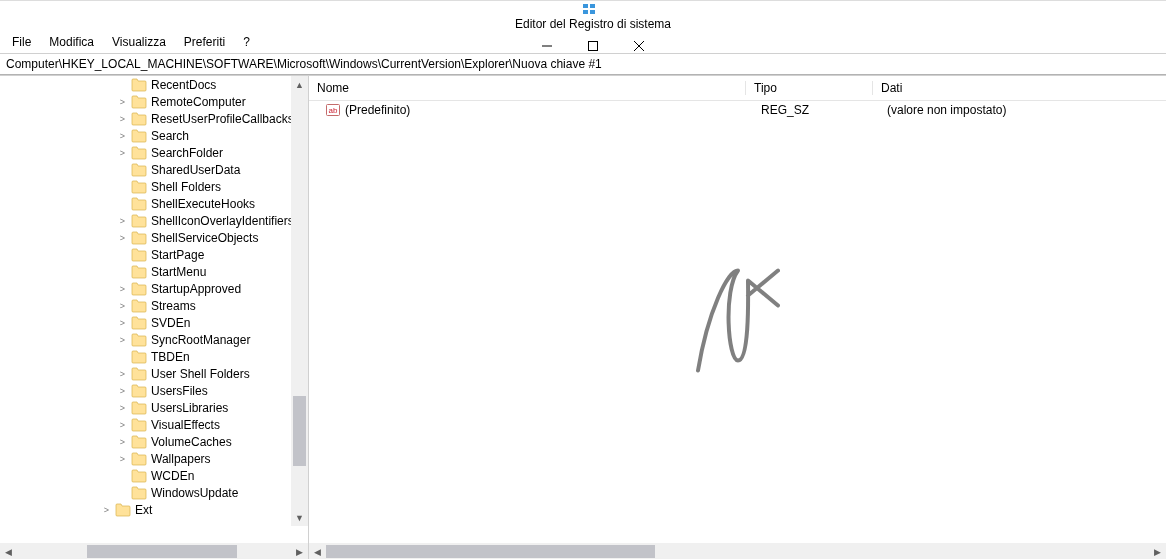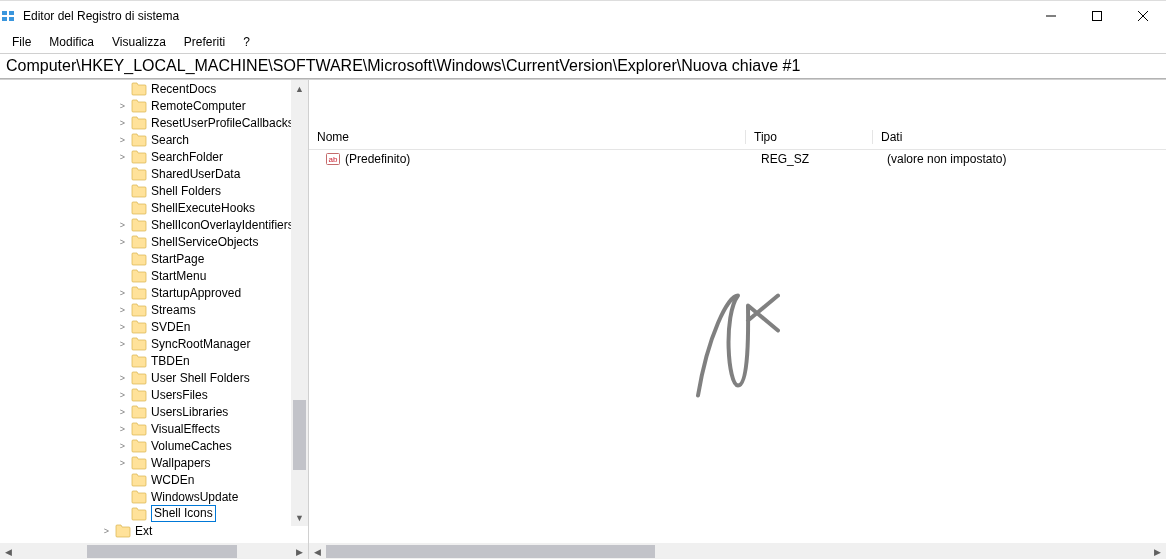--- a/index.html
+++ b/index.html
@@ -1,45 +1,45 @@
 <!DOCTYPE html>
 <html><head>
 <meta charset="utf-8">
 <style>
   html,body{margin:0;padding:0;font-family:"Segoe UI",Tahoma,sans-serif;font-size:12px;color:#000;background:#fff;}
   .window{width:1166px;height:559px;display:flex;flex-direction:column;border-top:1px solid #ddd;}
-  .titlebar{display:flex;align-items:center;height:30px;padding-left:1px;}
+  .titlebar{display:flex;align-items:center;height:30px;padding-left:20px;flex-direction:column;}
   .titlebar .app-icon{width:16px;height:16px;margin-right:6px;}
   .titlebar .title{flex:1;font-size:12px;}
   .win-controls{display:flex;height:30px;}
   .win-btn{width:46px;height:30px;display:flex;align-items:center;justify-content:center;}
   .win-btn svg{stroke:#000;stroke-width:1;fill:none;}
   .menubar{display:flex;gap:2px;padding:2px 4px;border-bottom:1px solid #d0d0d0;}
   .menu-item{padding:2px 8px;}
-  .addressbar{padding:3px 6px;border-bottom:1px solid #b3b3b3;font-size:16px;}
+  .addressbar{padding:3px 6px;border-bottom:1px solid #b3b3b3;font-size:12px;}
   .content{flex:1;display:flex;min-height:0;border-top:1px solid #d0d0d0;}
   .tree-pane{width:308px;border-right:1px solid #d0d0d0;position:relative;display:flex;flex-direction:column;text-align:right;}
   .tree-scroll{flex:1;overflow:hidden;position:relative;}
   .tree{position:absolute;left:0;right:0;top:0;}
   .tree-row{display:flex;align-items:center;height:17px;padding-left:116px;white-space:nowrap;}
   .tree-exp{width:13px;height:13px;display:flex;align-items:center;justify-content:center;margin-right:2px;color:#808080;font-size:9px;}
   .tree-exp.none{visibility:hidden;}
   .folder-icon{width:16px;height:14px;margin-right:4px;}
   .tree-label{font-size:12px;}
   .editing{border:1px solid #0078d7;background:#fff;padding:0 2px;height:15px;line-height:15px;}
   .ext-row{padding-left:100px;}
   .vscroll{position:absolute;right:0;top:0;bottom:17px;width:17px;background:#f0f0f0;}
   .vscroll .thumb{position:absolute;left:2px;right:2px;top:320px;height:70px;background:#c2c3c9;}
   .vscroll .arrow{position:absolute;left:0;right:0;height:17px;display:flex;align-items:center;justify-content:center;color:#606060;font-size:9px;}
   .vscroll .arrow.up{top:0;}
   .vscroll .arrow.down{bottom:0;}
   .hscroll{height:17px;background:#f0f0f0;display:flex;align-items:center;}
   .hscroll .arrow{width:17px;height:17px;display:flex;align-items:center;justify-content:center;color:#606060;font-size:9px;}
   .hscroll .track{flex:1;position:relative;height:100%;}
-  .list-pane{flex:1;display:flex;flex-direction:column;position:relative;margin-top:45px;}
+  .list-pane{flex:1;display:flex;flex-direction:column;position:relative;}
   .list-header{display:flex;height:24px;align-items:center;border-bottom:1px solid #e5e5e5;}
   .col{padding:0 8px;font-size:12px;}
   .col.nome{width:420px;border-right:1px solid #e5e5e5;}
   .col.tipo{width:110px;border-right:1px solid #e5e5e5;}
   .col.dati{flex:1;}
   .list-body{flex:1;position:relative;}
   .list-row{display:flex;align-items:center;height:18px;}
   .cell{padding:0 8px;font-size:12px;display:flex;align-items:center;}
   .cell.nome{width:420px;padding-left:16px;}
   .cell.tipo{width:110px;text-align:center;}
@@ -270,27 +270,20 @@
                 </svg></span>
               <span class="tree-label">WCDEn</span>
             </div>
             <div class="tree-row">
               <span class="tree-exp none"></span>
               <span class="folder-icon"><svg width="16" height="14" viewBox="0 0 16 14">
                   <path d="M1 3 L1 12 Q1 13 2 13 L14 13 Q15 13 15 12 L15 4 Q15 3 14 3 L7 3 L6 1 L2 1 Q1 1 1 2 Z" fill="#ffe29a" stroke="#d9b24b" stroke-width="0.7"></path>
                 </svg></span>
               <span class="tree-label">WindowsUpdate</span>
             </div>
-            <div class="tree-row">
-              <span class="tree-exp none"></span>
-              <span class="folder-icon"><svg width="16" height="14" viewBox="0 0 16 14">
-                  <path d="M1 3 L1 12 Q1 13 2 13 L14 13 Q15 13 15 12 L15 4 Q15 3 14 3 L7 3 L6 1 L2 1 Q1 1 1 2 Z" fill="#ffe29a" stroke="#d9b24b" stroke-width="0.7"></path>
-                </svg></span>
-              <span class="tree-label editing">Shell Icons</span>
-            </div>
             <div class="tree-row ext-row">
               <span class="tree-exp">&gt;</span>
               <span class="folder-icon"><svg width="16" height="14" viewBox="0 0 16 14">
                   <path d="M1 3 L1 12 Q1 13 2 13 L14 13 Q15 13 15 12 L15 4 Q15 3 14 3 L7 3 L6 1 L2 1 Q1 1 1 2 Z" fill="#ffe29a" stroke="#d9b24b" stroke-width="0.7"></path>
                 </svg></span>
               <span class="tree-label">Ext</span>
             </div>
           </div>
         <div class="vscroll">
           <div class="arrow up">▲</div>

